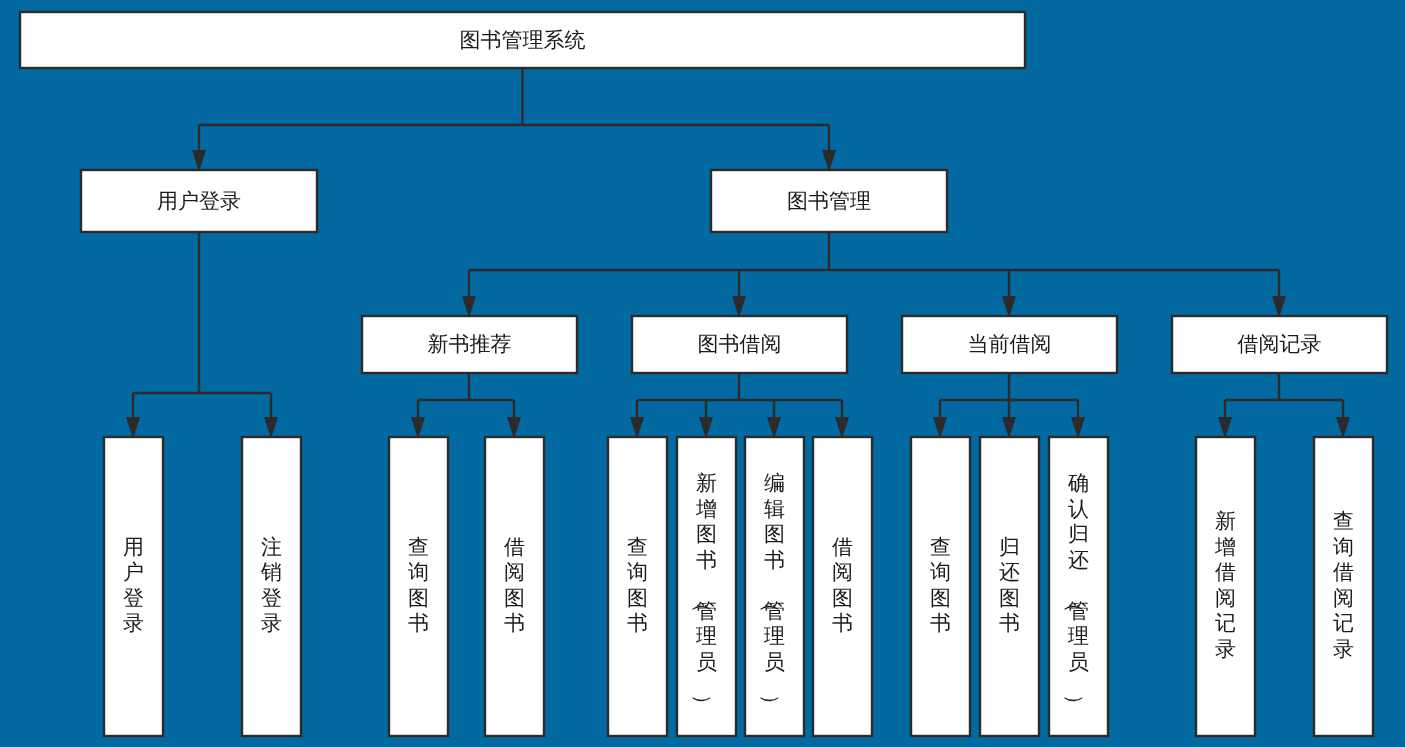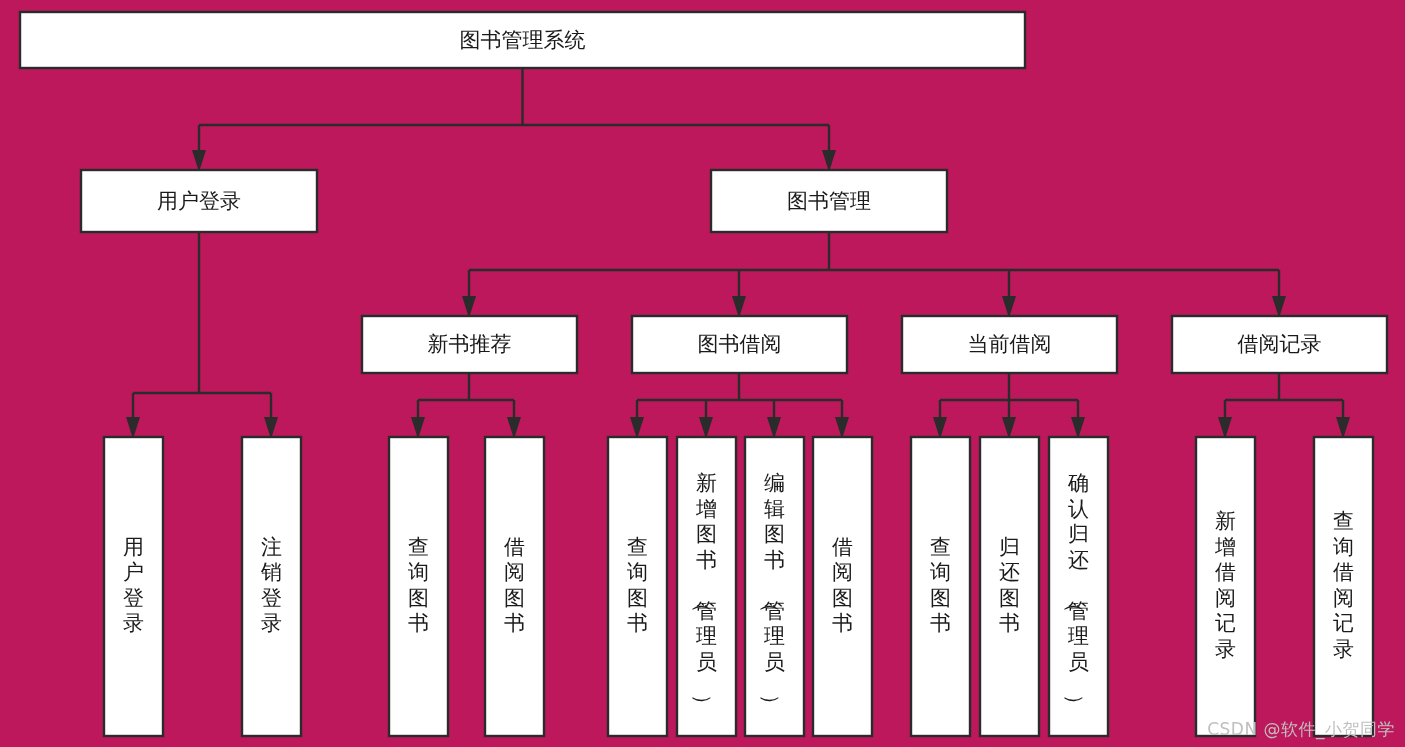--- a/index.html
+++ b/index.html
@@ -12,21 +12,21 @@
     width: 1405px;
     height: 747px;
     font-family: "DejaVu Sans", "Liberation Sans", sans-serif;
     overflow: hidden;
     position: relative;
   }
   #diagram-root {
     position: relative;
     width: 1405px;
     height: 747px;
-    background: #be185d;
+    background: #0369a1;
   }
   svg#diagram-canvas {
     position: absolute;
     left: 0;
     top: 0;
     width: 1405px;
     height: 747px;
     display: block;
   }
   .node-box {
@@ -240,15 +240,14 @@
       <rect class="node-box" x="1196" y="437" width="59" height="299"></rect>
       <text class="node-label-v" transform="translate(1225.5,586)" x="0" y="0"><tspan x="0" y="-63.75">新</tspan><tspan x="0" y="-38.25">增</tspan><tspan x="0" y="-12.75">借</tspan><tspan x="0" y="12.75">阅</tspan><tspan x="0" y="38.25">记</tspan><tspan x="0" y="63.75">录</tspan></text>
     </g>
     <g>
       <rect class="node-box" x="1314" y="437" width="59" height="299"></rect>
       <text class="node-label-v" transform="translate(1343.5,586)" x="0" y="0"><tspan x="0" y="-63.75">查</tspan><tspan x="0" y="-38.25">询</tspan><tspan x="0" y="-12.75">借</tspan><tspan x="0" y="12.75">阅</tspan><tspan x="0" y="38.25">记</tspan><tspan x="0" y="63.75">录</tspan></text>
     </g>
 
   </svg>
 
-  <div class="watermark-text">CSDN @软件_小贺同学</div>
 
 </div>
 
 </body></html>

